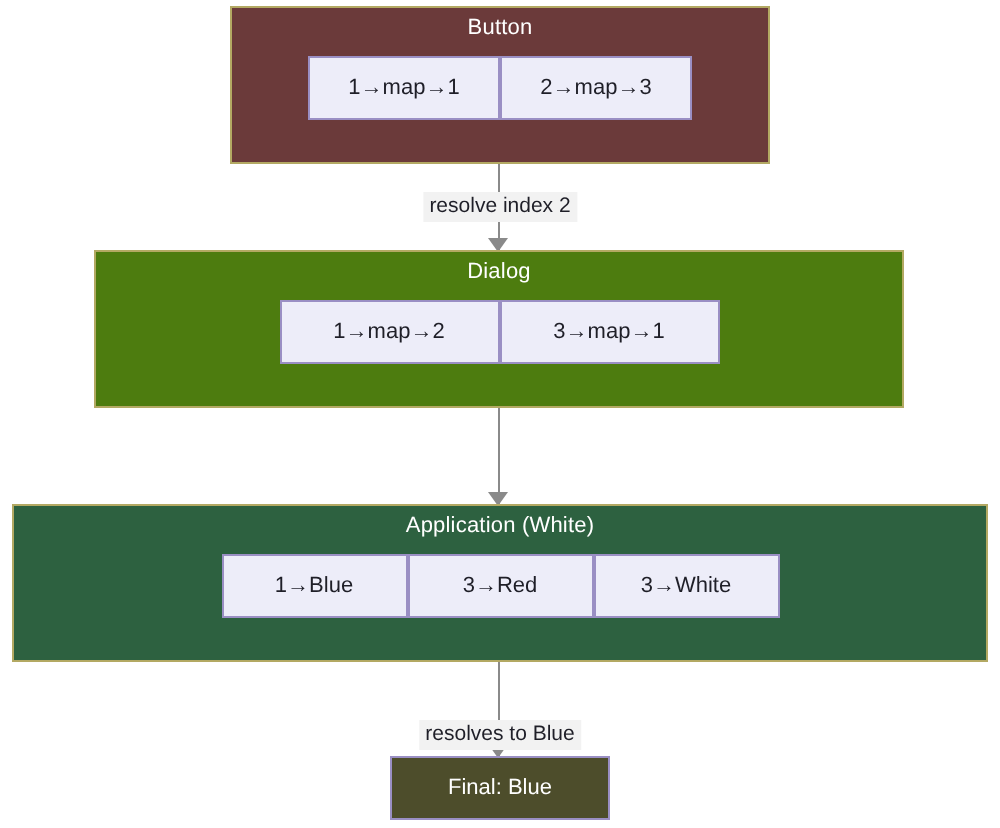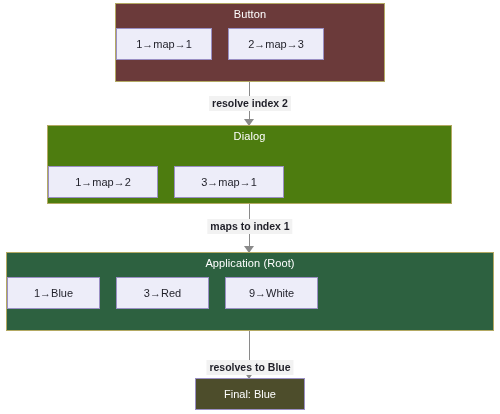--- a/index.html
+++ b/index.html
@@ -30,24 +30,23 @@
   .band-title {
     text-align: center;
     color: #ffffff;
     font-size: 11px;
     line-height: 13px;
     padding-top: 4px;
     letter-spacing: 0.1px;
   }
   .band-row {
     display: flex;
-    justify-content: flex-start;
+    justify-content: center;
     align-items: center;
     margin-top: 7px;
-    gap: 16px;
   }
 
   
   .entry {
     box-sizing: border-box;
     background: #ededf9;
     border: 1px solid #9a8fc4;
     color: #1f1f28;
     font-size: 11px;
     line-height: 11px;
@@ -69,21 +68,21 @@
   }
   #band-button .entry { width: 96px; }
 
   #band-dialog {
     left: 47px;
     top: 125px;
     width: 405px;
     height: 79px;
     background: #4d7c0f;
   }
-  #band-dialog .entry { width: 110px; margin-top: 16px; }
+  #band-dialog .entry { width: 110px; }
 
   #band-app {
     left: 6px;
     top: 252px;
     width: 488px;
     height: 79px;
     background: #2d6140;
   }
   #band-app .entry { width: 93px; }
 
@@ -133,21 +132,20 @@
   .edge-label {
     position: absolute;
     transform: translateX(-50%);
     left: 250px;
     background: #f2f2f2;
     color: #1f1f28;
     font-size: 10.5px;
     line-height: 13px;
     padding: 1px 3px;
     white-space: nowrap;
-    font-weight: bold;
   }
   #label-1 { top: 96px; }
   #label-2 { top: 219px; }
   #label-3 { top: 360px; }
 </style>
 </head>
 <body>
 
 <div id="canvas">
 
@@ -166,28 +164,27 @@
   <div class="band" id="band-dialog">
     <div class="band-title">Dialog</div>
     <div class="band-row">
       <div class="entry">1→map→2</div>
       <div class="entry">3→map→1</div>
     </div>
   </div>
 
   <div class="connector" id="conn-2"></div>
   <div class="arrowhead" id="arrow-2"></div>
-  <div class="edge-label" id="label-2">maps to index 1</div>
 
   <div class="band" id="band-app">
-    <div class="band-title">Application (Root)</div>
+    <div class="band-title">Application (White)</div>
     <div class="band-row">
       <div class="entry">1→Blue</div>
       <div class="entry">3→Red</div>
-      <div class="entry">9→White</div>
+      <div class="entry">3→White</div>
     </div>
   </div>
 
   <div class="connector" id="conn-3"></div>
   <div class="arrowhead" id="arrow-3"></div>
   <div class="edge-label" id="label-3">resolves to Blue</div>
 
   <div id="final-node">Final: Blue</div>
 
 </div>

